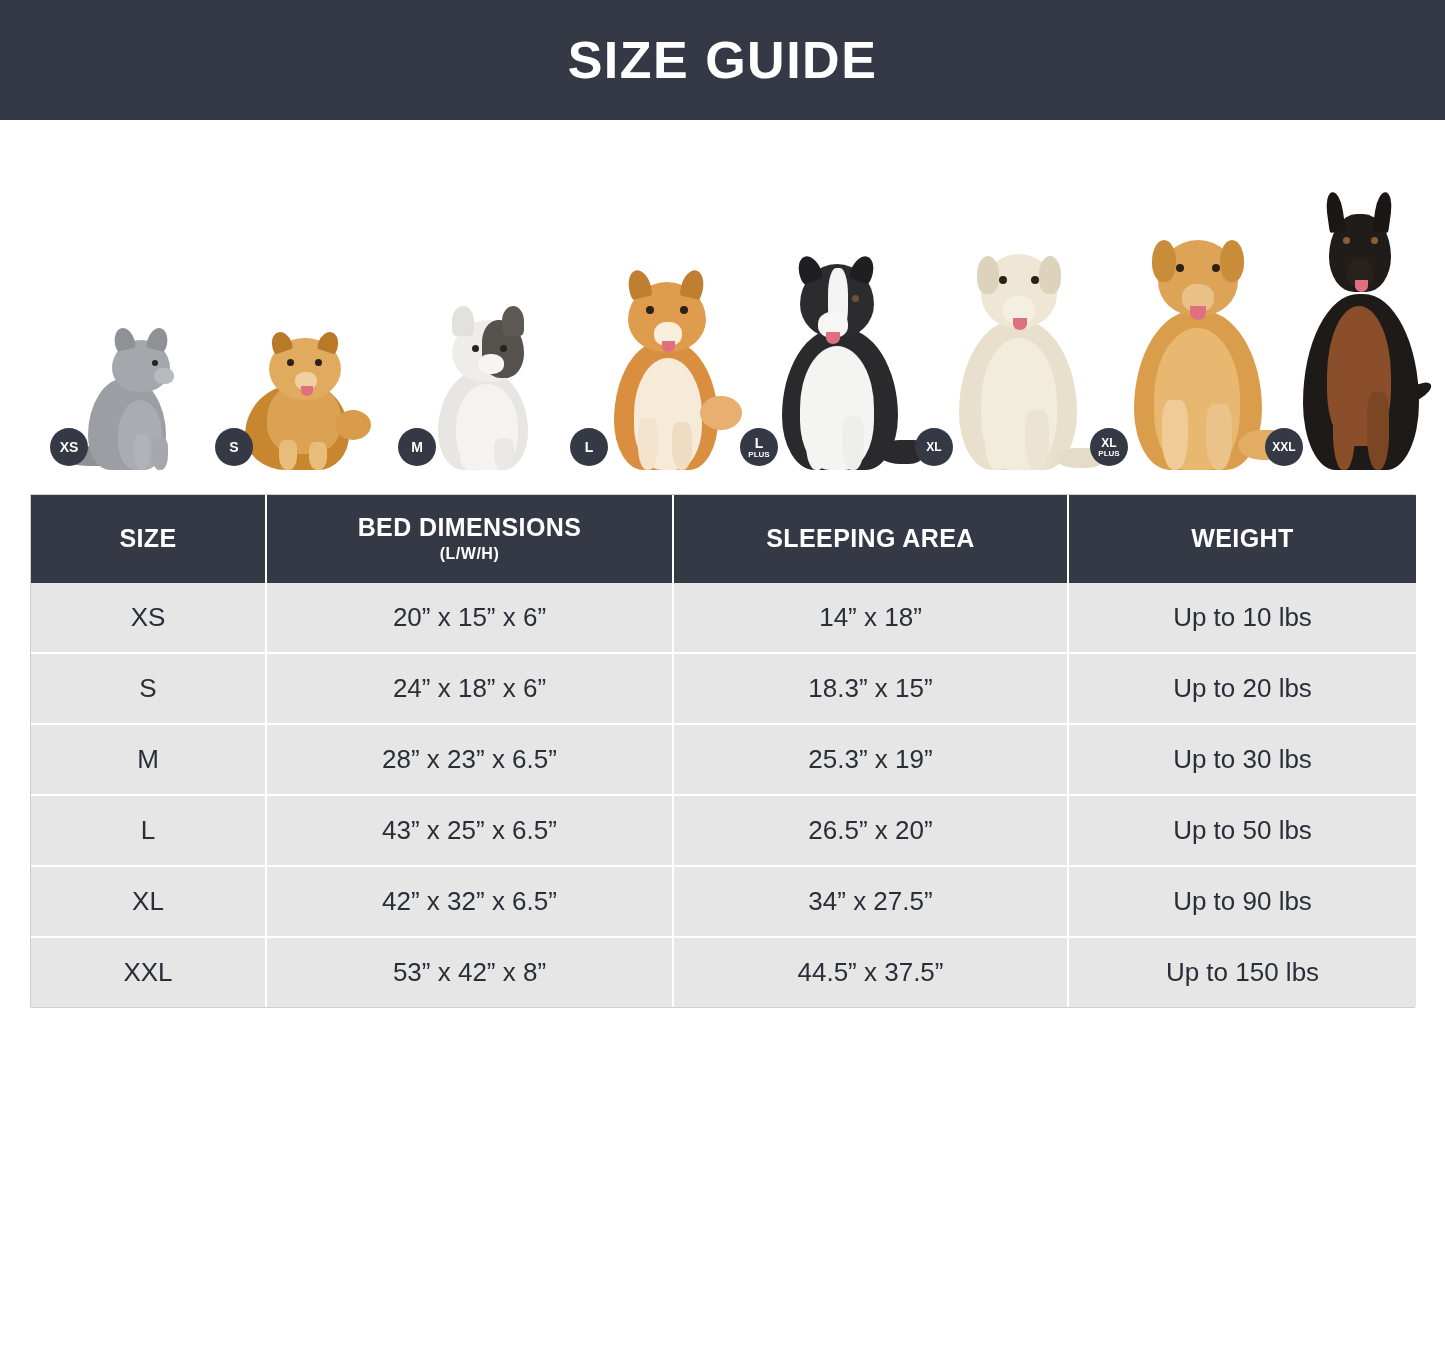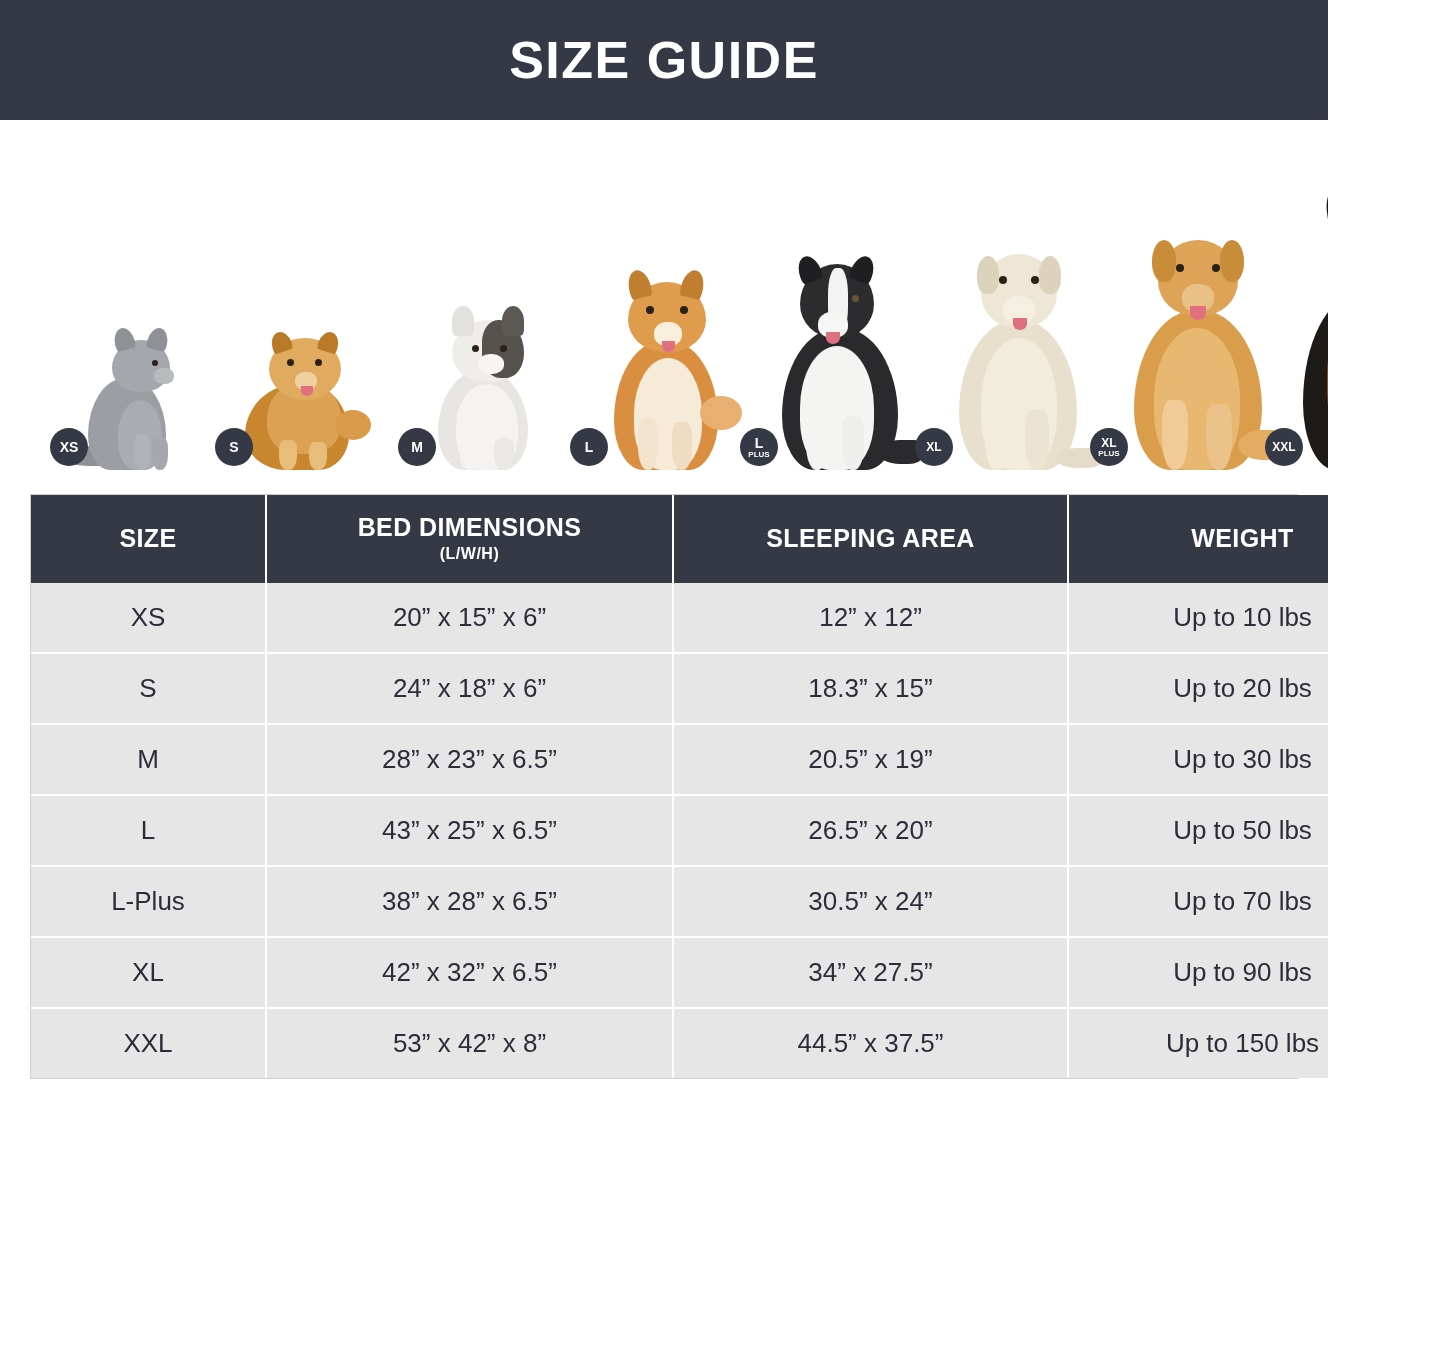--- a/index.html
+++ b/index.html
@@ -3,21 +3,21 @@
 <meta charset="utf-8">
 <style>
   * { box-sizing: border-box; }
   html, body {
     margin: 0;
     padding: 0;
     background: #ffffff;
     font-family: "Liberation Sans", sans-serif;
   }
   .page {
-    width: 1328px;
+    width: 1445px;
     height: 1364px;
     position: relative;
     background: #ffffff;
     overflow: hidden;
   }
 
   
   .header {
     height: 120px;
     background: #353845;
@@ -390,48 +390,42 @@
           </th>
           <th class="col-weight">
             <span>WEIGHT</span>
           </th>
         </tr>
       </thead>
       <tbody>
         <tr>
           <td>XS</td>
           <td>20” x 15” x 6”</td>
-          <td>12” x 12”</td>
+          <td>14” x 18”</td>
           <td>Up to 10 lbs</td>
         </tr>
         <tr>
           <td>S</td>
           <td>24” x 18” x 6”</td>
           <td>18.3” x 15”</td>
           <td>Up to 20 lbs</td>
         </tr>
         <tr>
           <td>M</td>
           <td>28” x 23” x 6.5”</td>
-          <td>20.5” x 19”</td>
+          <td>25.3” x 19”</td>
           <td>Up to 30 lbs</td>
         </tr>
         <tr>
           <td>L</td>
           <td>43” x 25” x 6.5”</td>
           <td>26.5” x 20”</td>
           <td>Up to 50 lbs</td>
         </tr>
         <tr>
-          <td>L-Plus</td>
-          <td>38” x 28” x 6.5”</td>
-          <td>30.5” x 24”</td>
-          <td>Up to 70 lbs</td>
-        </tr>
-        <tr>
           <td>XL</td>
           <td>42” x 32” x 6.5”</td>
           <td>34” x 27.5”</td>
           <td>Up to 90 lbs</td>
         </tr>
         <tr>
           <td>XXL</td>
           <td>53” x 42” x 8”</td>
           <td>44.5” x 37.5”</td>
           <td>Up to 150 lbs</td>

